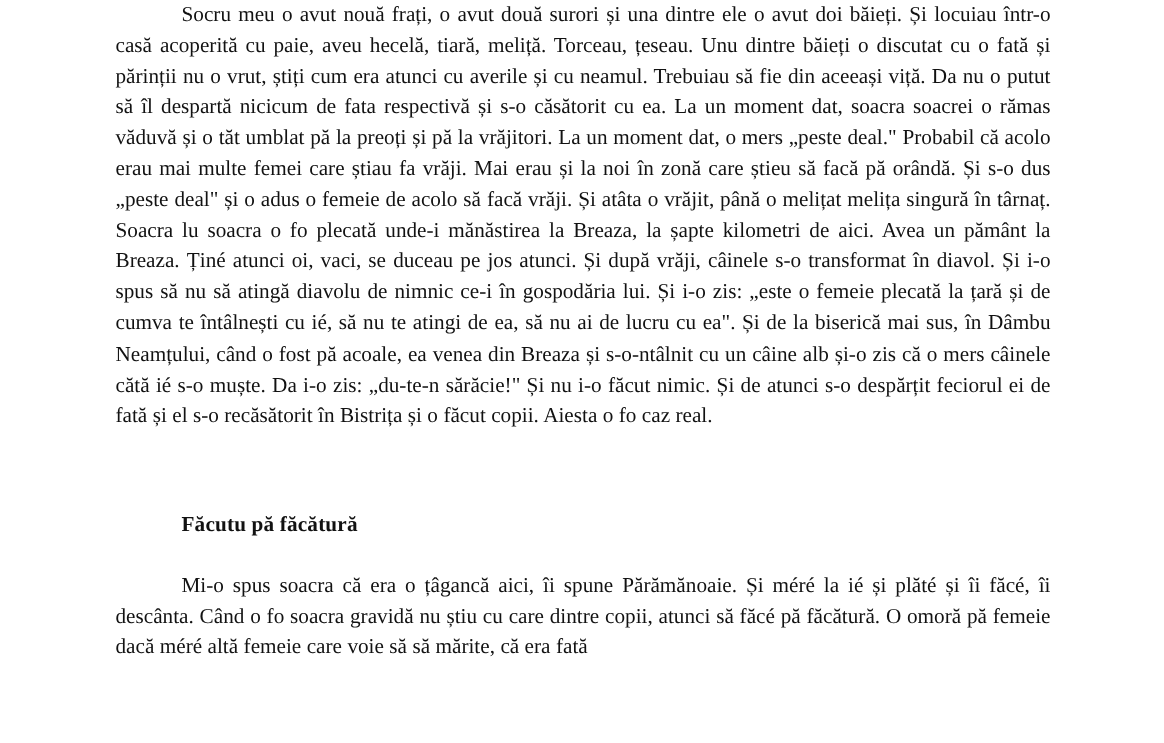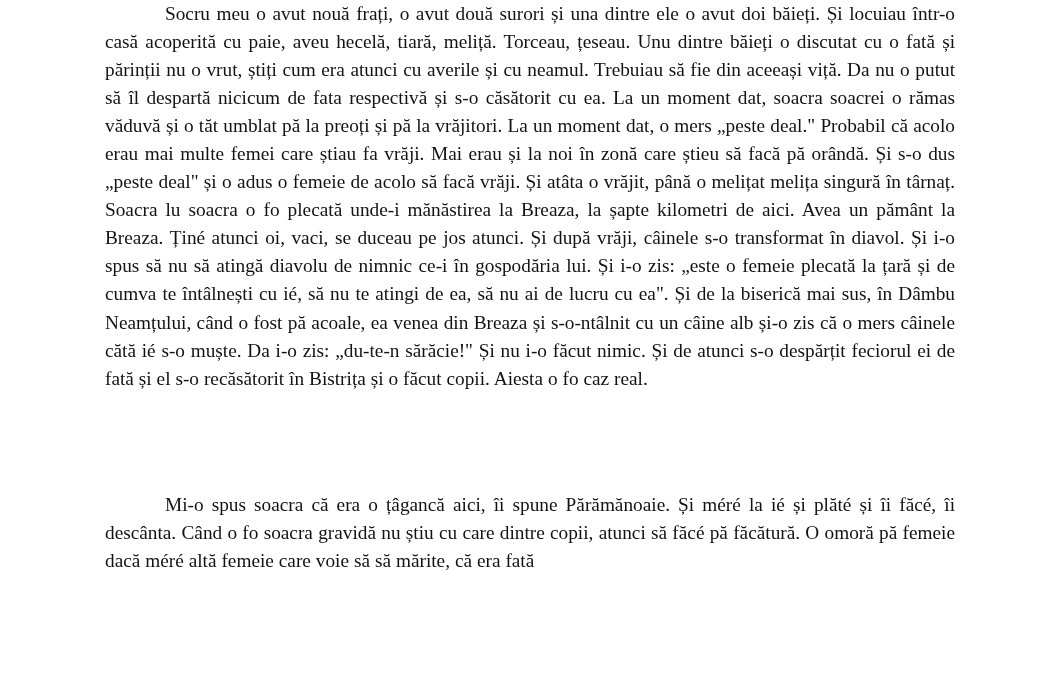--- a/index.html
+++ b/index.html
@@ -72,20 +72,21 @@
 <body>
 
 <div class="page">
 
   <div class="text-column">
 
     <p class="body-par par-one">Socru meu o avut nouă frați, o avut două surori și una dintre ele o avut doi băieți. Și locuiau într-o casă acoperită cu paie, aveu hecelă, tiară, meliță. Torceau, țeseau. Unu dintre băieți o discutat cu o fată și părinții nu o vrut, știți cum era atunci cu averile și cu  neamul. Trebuiau să fie din aceeași viță. Da nu o putut să îl despartă nicicum de fata respectivă și s-o căsătorit cu ea. La un moment dat, soacra soacrei o rămas văduvă și o tăt umblat pă la preoți și pă la vrăjitori. La un moment dat, o mers „peste deal." Probabil că acolo erau mai multe femei care știau fa vrăji. Mai erau și la noi în zonă care știeu să facă pă orândă. Și s-o dus „peste deal" și o adus o femeie de acolo să facă vrăji. Și atâta o vrăjit, până o melițat melița singură în târnaț. Soacra lu soacra o fo plecată unde-i mănăstirea la Breaza, la șapte kilometri de aici. Avea un pământ la Breaza. Ținé atunci oi, vaci, se duceau pe jos atunci. Și după vrăji, câinele s-o transformat în diavol. Și i-o spus să nu să atingă diavolu de nimnic ce-i în gospodăria lui. Și i-o zis: „este o femeie plecată la țară și de cumva te întâlnești cu ié, să nu te atingi de ea, să nu ai de lucru cu ea". Și de la biserică mai sus, în Dâmbu Neamțului, când o fost pă acoale, ea venea din Breaza și s-o-ntâlnit cu un câine alb și-o zis că o mers câinele cătă ié s-o muște. Da i-o zis: „du-te-n sărăcie!" Și nu i-o făcut nimic. Și de atunci s-o despărțit feciorul ei de fată și el s-o recăsătorit în Bistrița și o făcut copii. Aiesta o fo caz real.</p>
 
     <div class="gap-before-heading"></div>
 
+    <h2 class="section-heading">Făcutu pă făcătură</h2>
 
     <div class="gap-after-heading"></div>
 
     <p class="body-par par-two">Mi-o spus soacra că era o țâgancă aici, îi spune Părămănoaie. Și méré la ié și plăté și îi făcé, îi descânta. Când o fo soacra gravidă nu știu cu care dintre copii, atunci să făcé pă făcătură. O omoră pă femeie dacă méré altă femeie care voie să să mărite, că era fată</p>
 
   </div>
 
 </div>
 
 </body></html>

